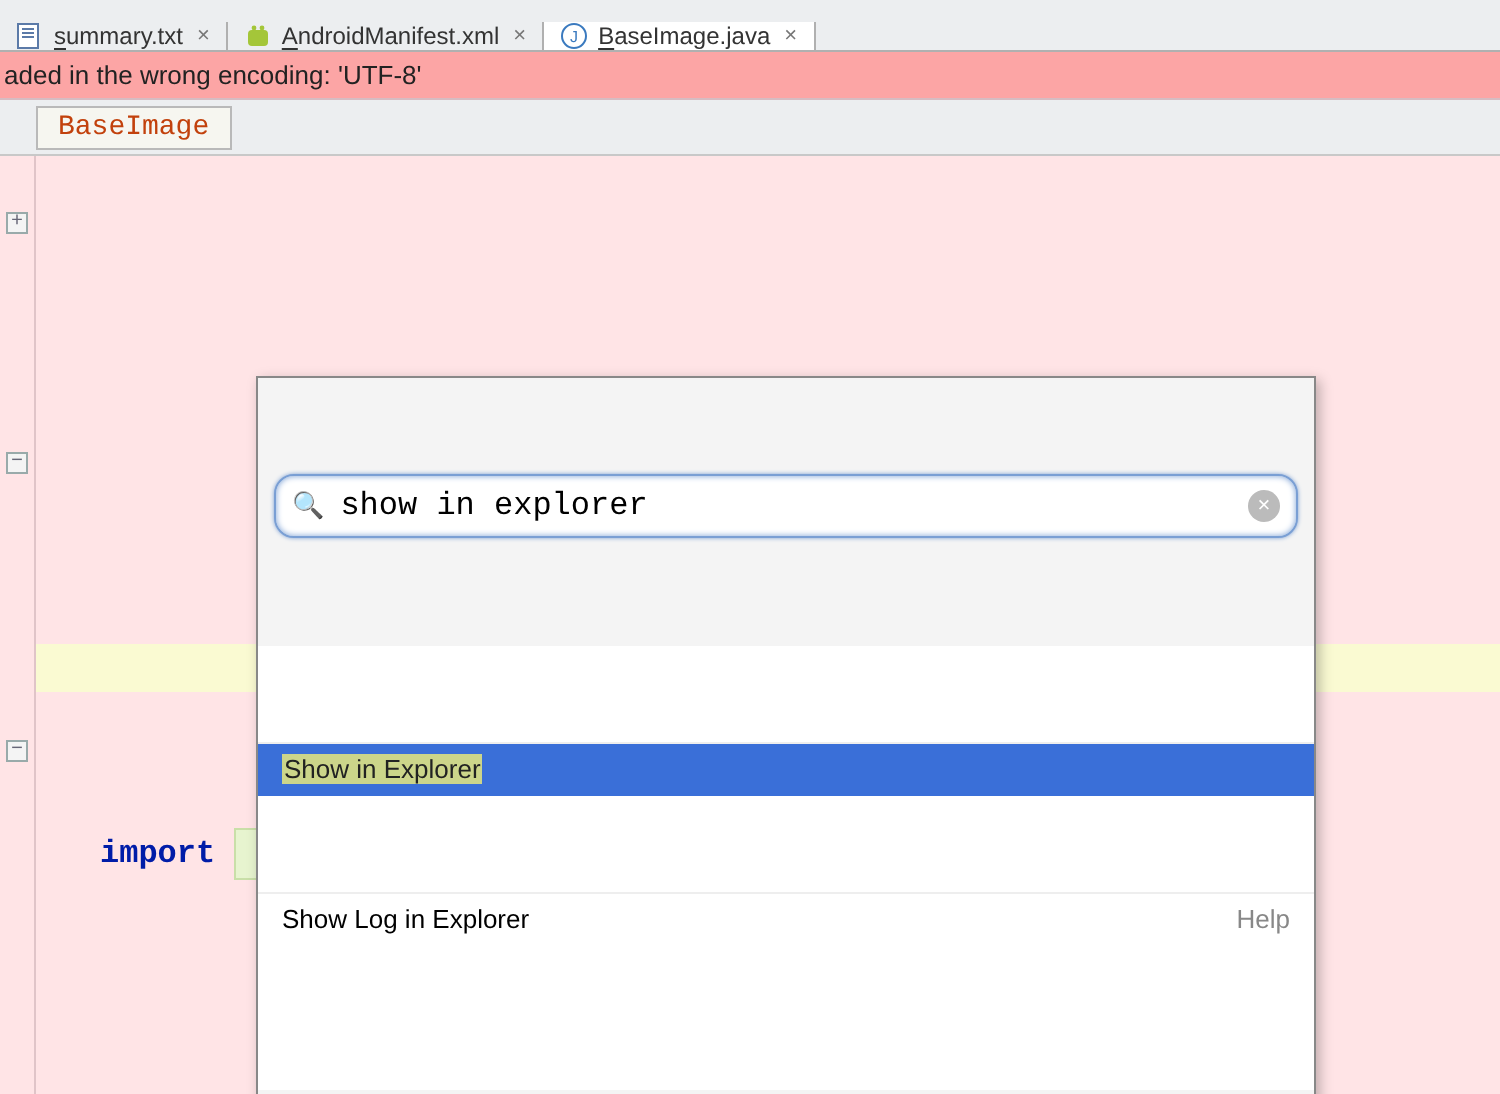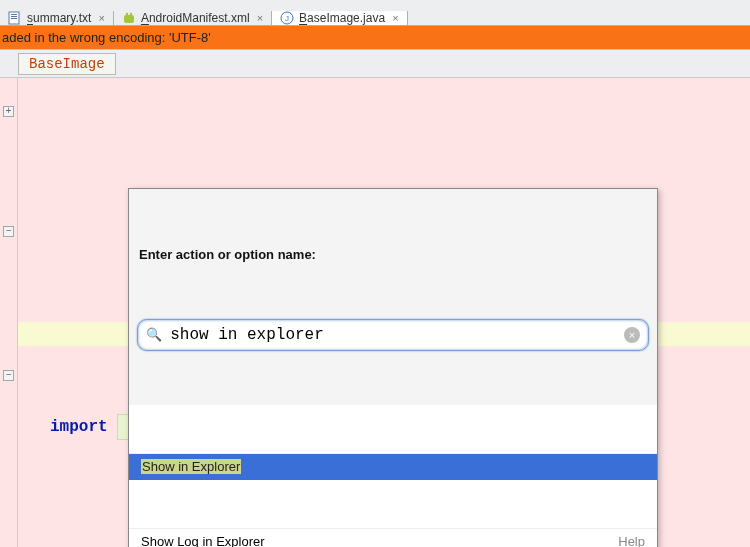--- a/index.html
+++ b/index.html
@@ -31,21 +31,21 @@
     color: #333;
   }
   .tab.active { background: #fff; }
   .tab .tab-icon { width: 14px; height: 14px; display:flex;align-items:center;justify-content:center; }
   .tab .tab-close { color: #777; font-size: 11px; margin-left: 2px; cursor:pointer; }
   .tab .under { text-decoration: underline; text-underline-offset: 2px; }
 
   
   .warnbar {
     height: 24px;
-    background: #f97316;
+    background: #fca5a5;
     border-bottom: 1px solid #d6bcc2;
     display: flex;
     align-items: center;
     padding-left: 2px;
     font-size: 13px;
     color: #222;
   }
 
   
   .crumbbar {
@@ -237,21 +237,20 @@
     
     
     
     
     
     
   </div>
 
   
   <div class="popup">
-    <div class="popup-title">Enter action or option name:</div>
     <div class="searchwrap">
       <span class="mag">🔍</span>
       <input class="searchinput" value="show in explorer" placeholder="" style="">
       <span class="clear">×</span>
     </div>
     <div class="results">
       <div class="result selected">
         <div class="left"><span>Show in Explorer</span></div>
         <div class="right"></div>
       </div>

